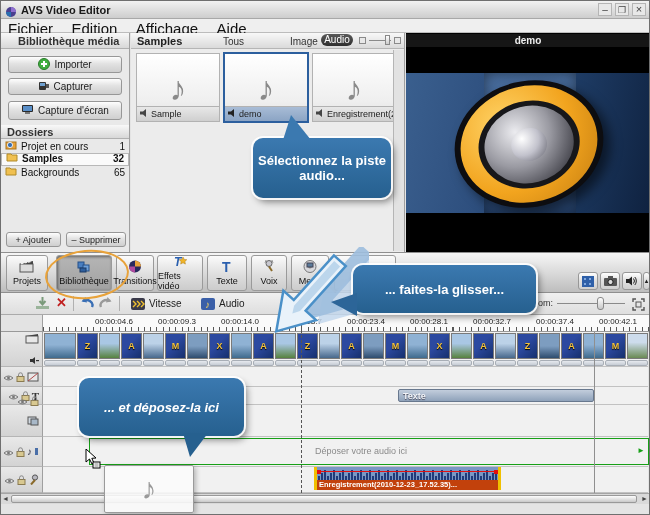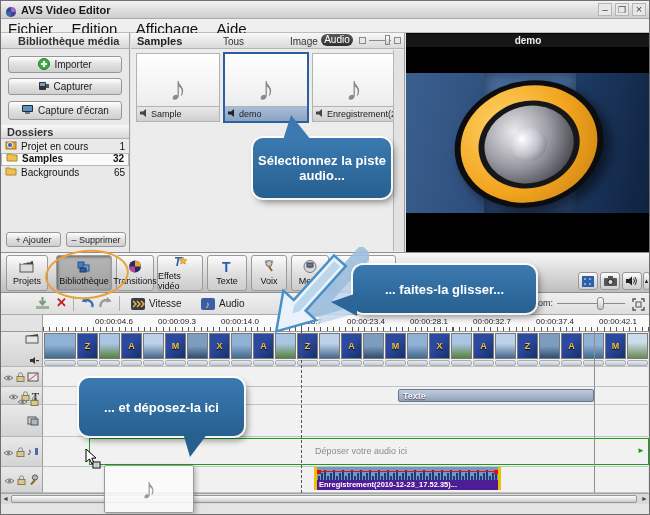--- a/index.html
+++ b/index.html
@@ -525,21 +525,21 @@
           <rect x="163" y="9" width="2" height="4" fill="#203a7a"></rect>
           <rect x="166" y="6" width="2" height="7" fill="#203a7a"></rect>
           <rect x="169" y="3" width="2" height="10" fill="#203a7a"></rect>
           <rect x="172" y="9" width="2" height="4" fill="#203a7a"></rect>
           <rect x="175" y="6" width="2" height="7" fill="#203a7a"></rect>
           <rect x="178" y="3" width="2" height="10" fill="#203a7a"></rect>
         </svg>
       <div class="abs" style="left:0;top:4px;width:181px;height:1px;background:#e01010;"></div>
       <div class="abs" style="left:0;top:2.5px;width:4px;height:4px;background:#e01010;"></div>
       <div class="abs" style="right:0;top:2.5px;width:4px;height:4px;background:#e01010;"></div>
-      <div class="abs" style="left:0;right:0;top:13px;height:10px;background:#4c1d95;color:#fff;font-size:7.5px;font-weight:bold;white-space:nowrap;overflow:hidden;line-height:10px;padding:0 2px;">Enregistrement(2010-12-23_17.52.35)...</div>
+      <div class="abs" style="left:0;right:0;top:13px;height:10px;background:#c2410c;color:#fff;font-size:7.5px;font-weight:bold;white-space:nowrap;overflow:hidden;line-height:10px;padding:0 2px;">Enregistrement(2010-12-23_17.52.35)...</div>
     </div>
   </div>
 
   <div class="abs" style="left:88px;top:437px;width:560px;height:27px;border:1px solid #17a017;z-index:2;">
     <span style="position:absolute;left:225px;top:7px;font-size:9px;color:#8a8a8a;">Déposer votre audio ici</span>
     <span style="position:absolute;right:3px;top:7px;font-size:8px;color:#17a017;">►</span>
   </div>
 
   <div class="abs" style="left:300px;top:314px;width:0;height:178px;border-left:1px dashed #555;z-index:3;"></div>
   <div class="abs" style="left:593px;top:331px;width:1px;height:161px;background:#8f8f8f;z-index:2;"></div>
@@ -557,21 +557,21 @@
 
   <svg class="abs" width="120" height="120" viewBox="0 0 120 120" style="left:248px;top:246px;z-index:9;">
     <g transform="rotate(42 60 60)">
       <polygon points="44,-14 60,-14 60,46 74,46 52,81 30,46 44,46" fill="#c3d7ec" opacity="0.85" transform="translate(26,-14)"></polygon>
       <polygon points="44,-14 60,-14 60,46 74,46 52,81 30,46 44,46" fill="#9dbede" opacity="0.9" transform="translate(13,-7)"></polygon>
       <polygon points="44,5 60,5 60,65 74,65 52,100 30,65 44,65" fill="#e9f2fa" stroke="#4a90c8" stroke-width="2.5"></polygon>
       <polygon points="48,9 56,9 56,69 52,76 48,69" fill="#bcd6ec"></polygon>
     </g>
   </svg>
 
-  <div class="callout" style="position:absolute;left:78px;top:377px;width:165px;height:58px;font-size:13px;">
+  <div class="callout" style="position:absolute;left:78px;top:377px;width:165px;height:58px;font-size:13px;font-style:italic;">
     <span>... et déposez-la ici</span>
   </div>
   <div class="abs" style="left:182px;top:432px;width:0;height:0;border-left:7px solid transparent;border-right:18px solid transparent;border-top:24px solid #26608f;z-index:10;"></div>
 
   <div class="abs" style="left:103px;top:464px;width:90px;height:48px;background:rgba(250,250,250,.88);border:1px solid #9a9a9a;border-radius:2px;box-shadow:2px 2px 5px rgba(0,0,0,.25);display:flex;align-items:center;justify-content:center;z-index:11;">
     <span style="font-size:30px;color:#9a9a9a;">♪</span>
   </div>
 
   <svg class="abs" width="16" height="20" style="left:84px;top:448px;z-index:12;">
     <polygon points="1,0 1,13 4.5,10 7,15 9,14 6.8,9.3 11,9" fill="#fff" stroke="#000"></polygon>

